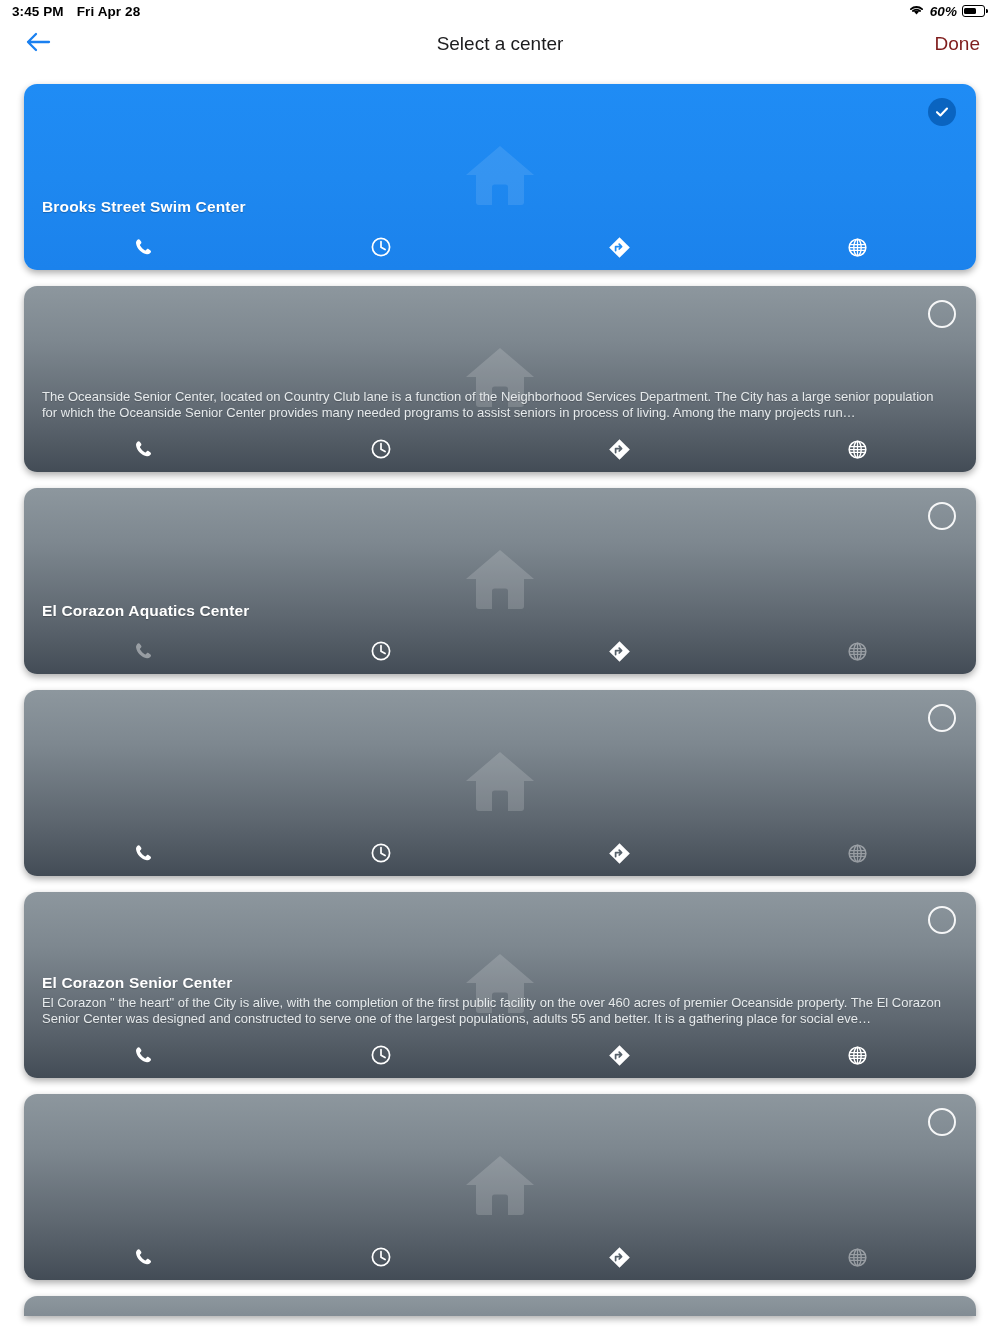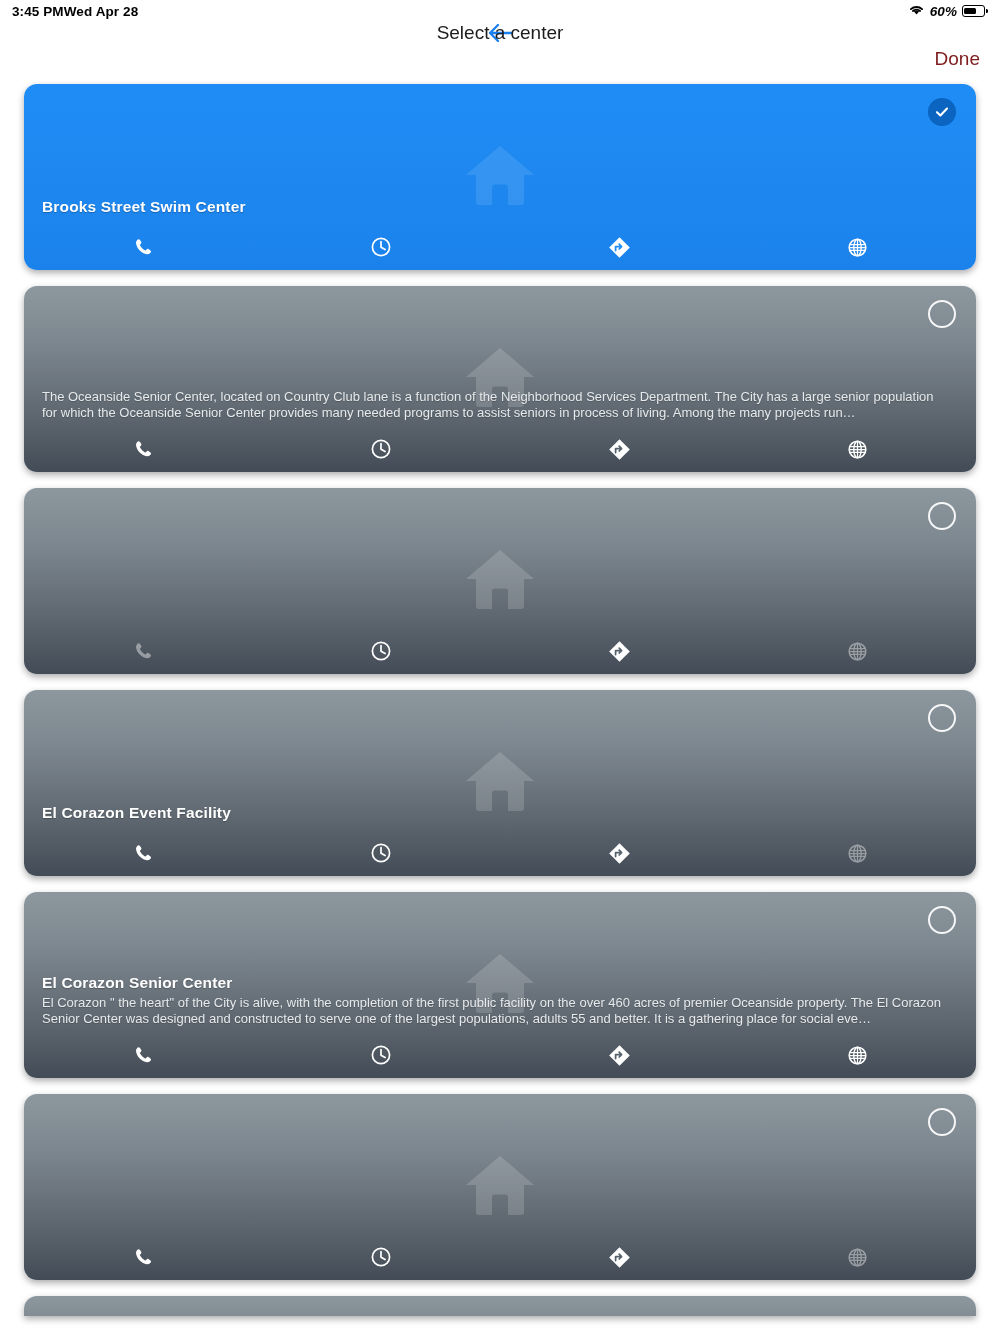--- a/index.html
+++ b/index.html
@@ -11,21 +11,21 @@
   }
 
   
   .statusbar{
     height:22px; width:100%;
     display:flex; align-items:center;
     padding:0 12px;
     font-size:13.5px; font-weight:700; color:#000;
     letter-spacing:.1px;
   }
-  .sb-left{display:flex; align-items:center; }
+  .sb-left{display:flex; align-items:center; gap:13px;}
   .sb-right{margin-left:auto; display:flex; align-items:center; gap:5px;font-style:italic;}
   .wifi-icon{display:block;}
   .battery{
     display:inline-flex; align-items:center;
   }
   .batt-body{
     width:23px; height:11.5px;
     border:1.5px solid #000; border-radius:3px;
     position:relative; display:block;
   }
@@ -37,21 +37,20 @@
     width:2px; height:4.5px; background:#000;
     border-radius:0 1.5px 1.5px 0; margin-left:1px;
   }
 
   
   .navbar{
     height:44px; width:100%;
     display:flex; align-items:center;
     position:relative;
     padding:0 20px;
-    flex-direction:column;
   }
   .back-btn{
     width:36px; height:36px;
     display:flex; align-items:center; justify-content:center;
     cursor:pointer;
   }
   .nav-title{
     position:absolute; left:0; right:0; text-align:center;
     font-size:19px; color:#1c1c1e; font-weight:400;
     pointer-events:none;
@@ -150,21 +149,21 @@
     border-radius:13px 13px 0 0;
     background:linear-gradient(to bottom,#8d979e 0%,#828c94 100%);
   }
 </style>
 </head>
 <body>
 
 <div class="statusbar">
   <div class="sb-left">
     <span>3:45 PM</span>
-    <span>Wed Apr 28</span>
+    <span>Fri Apr 28</span>
   </div>
   <div class="sb-right">
     <span class="wifi-icon">
       <svg width="17" height="13" viewBox="0 0 17 13">
         <path d="M8.5 11.6 L11.1 8.6 A4.2 4.2 0 0 0 5.9 8.6 Z" fill="#000"></path>
         <path d="M2.9 6.1 A8.3 8.3 0 0 1 14.1 6.1" stroke="#000" stroke-width="1.9" fill="none" stroke-linecap="round"></path>
         <path d="M4.9 8.0 A5.5 5.5 0 0 1 12.1 8.0" stroke="#000" stroke-width="1.9" fill="none" stroke-linecap="round"></path>
       </svg>
     </span>
     <span>60%</span>
@@ -278,20 +277,23 @@
             </svg>
           </span>
         </div>
       </div>
     </div>
     <div class="card short">
       <div class="watermark"><svg width="72" height="62" viewBox="0 0 72 62">
           <path d="M36 2 L70 31 L60 31 L60 58 A3 3 0 0 1 57 61 L44 61 L44 43 A2.5 2.5 0 0 0 41.5 40.5 L30.5 40.5 A2.5 2.5 0 0 0 28 43 L28 61 L15 61 A3 3 0 0 1 12 58 L12 31 L2 31 Z" fill="#ffffff"></path>
         </svg></div>
       <div class="mark radio"></div>
+      <div class="card-text">
+        <div class="card-title">El Corazon Aquatics Center</div>
+      </div>
       <div class="actions">
         <div class="action dim">
           <span>
             <svg width="20" height="20" viewBox="0 0 20 20">
               <path d="M5.6 2.2c-.5 0-1 .25-1.35.7C3.4 3.9 2.9 5 3.05 6.3c.3 2.7 1.85 5.3 3.7 7.15 1.85 1.85 4.45 3.4 7.15 3.7 1.3.15 2.4-.35 3.4-1.2.45-.35.7-.85.7-1.35 0-.4-.2-.8-.55-1.05l-2-1.45c-.5-.35-1.15-.3-1.6.1l-1.05.95c-.3.28-.75.33-1.1.1-.9-.58-1.85-1.3-2.6-2.05-.75-.75-1.47-1.7-2.05-2.6-.23-.35-.18-.8.1-1.1l.95-1.05c.4-.45.45-1.1.1-1.6L6.75 2.75A1.3 1.3 0 0 0 5.6 2.2z" fill="#ffffff"></path>
             </svg>
           </span>
         </div>
         <div class="action">
           <span>
@@ -318,23 +320,20 @@
             </svg>
           </span>
         </div>
       </div>
     </div>
     <div class="card short">
       <div class="watermark"><svg width="72" height="62" viewBox="0 0 72 62">
           <path d="M36 2 L70 31 L60 31 L60 58 A3 3 0 0 1 57 61 L44 61 L44 43 A2.5 2.5 0 0 0 41.5 40.5 L30.5 40.5 A2.5 2.5 0 0 0 28 43 L28 61 L15 61 A3 3 0 0 1 12 58 L12 31 L2 31 Z" fill="#ffffff"></path>
         </svg></div>
       <div class="mark radio"></div>
-      <div class="card-text">
-        <div class="card-title">El Corazon Event Facility</div>
-      </div>
       <div class="actions">
         <div class="action">
           <span>
             <svg width="20" height="20" viewBox="0 0 20 20">
               <path d="M5.6 2.2c-.5 0-1 .25-1.35.7C3.4 3.9 2.9 5 3.05 6.3c.3 2.7 1.85 5.3 3.7 7.15 1.85 1.85 4.45 3.4 7.15 3.7 1.3.15 2.4-.35 3.4-1.2.45-.35.7-.85.7-1.35 0-.4-.2-.8-.55-1.05l-2-1.45c-.5-.35-1.15-.3-1.6.1l-1.05.95c-.3.28-.75.33-1.1.1-.9-.58-1.85-1.3-2.6-2.05-.75-.75-1.47-1.7-2.05-2.6-.23-.35-.18-.8.1-1.1l.95-1.05c.4-.45.45-1.1.1-1.6L6.75 2.75A1.3 1.3 0 0 0 5.6 2.2z" fill="#ffffff"></path>
             </svg>
           </span>
         </div>
         <div class="action">
           <span>

